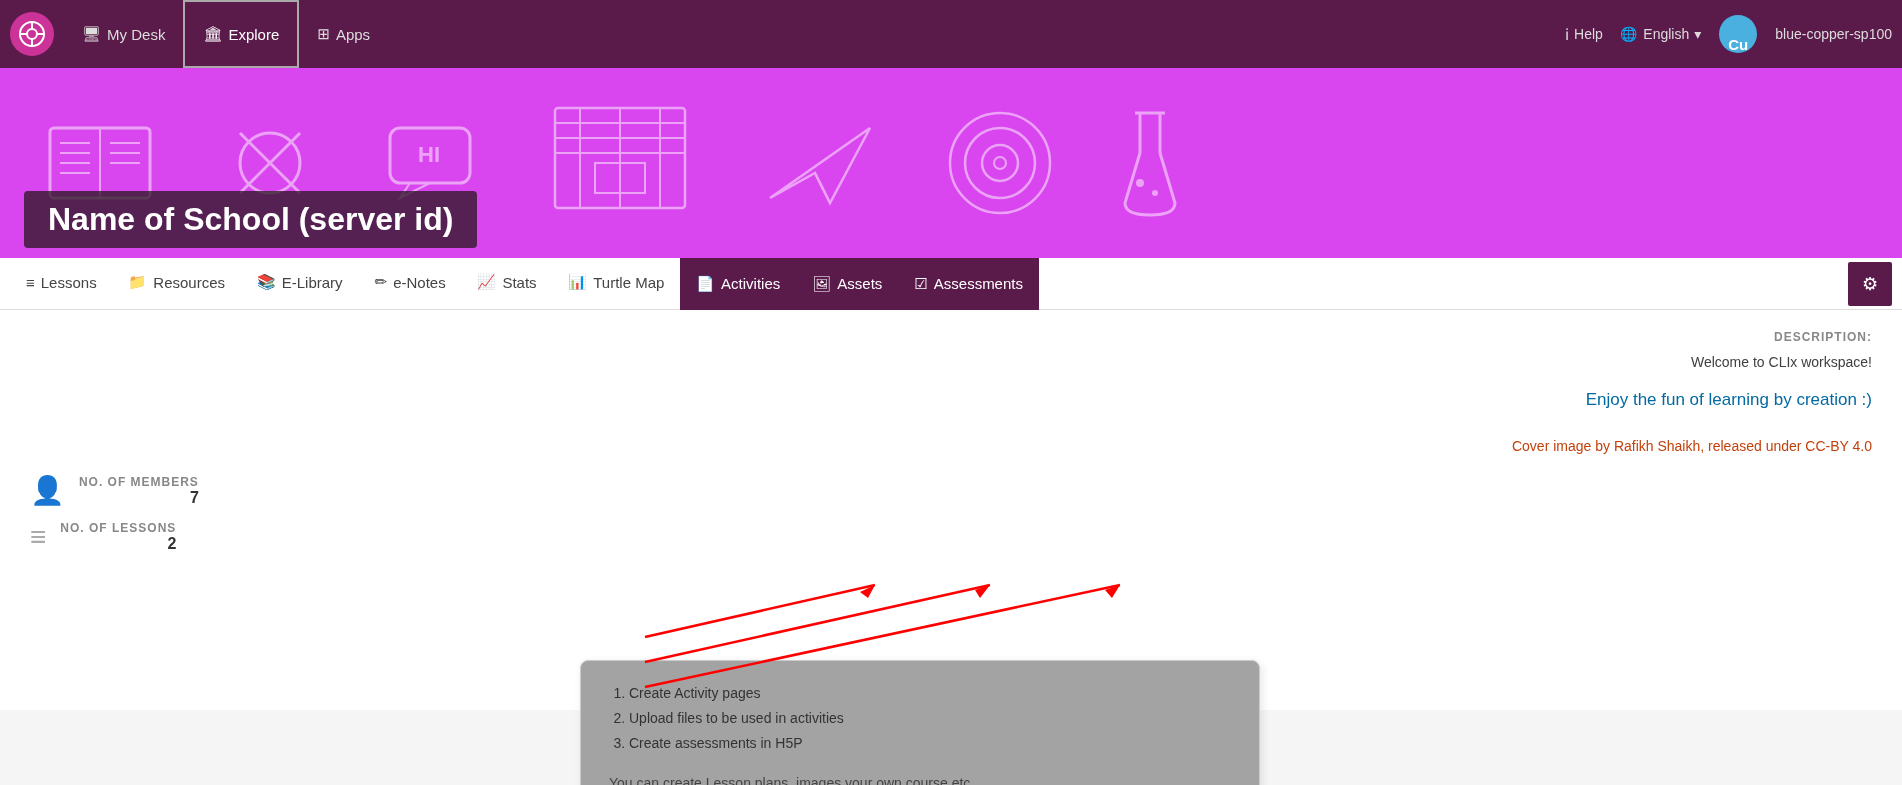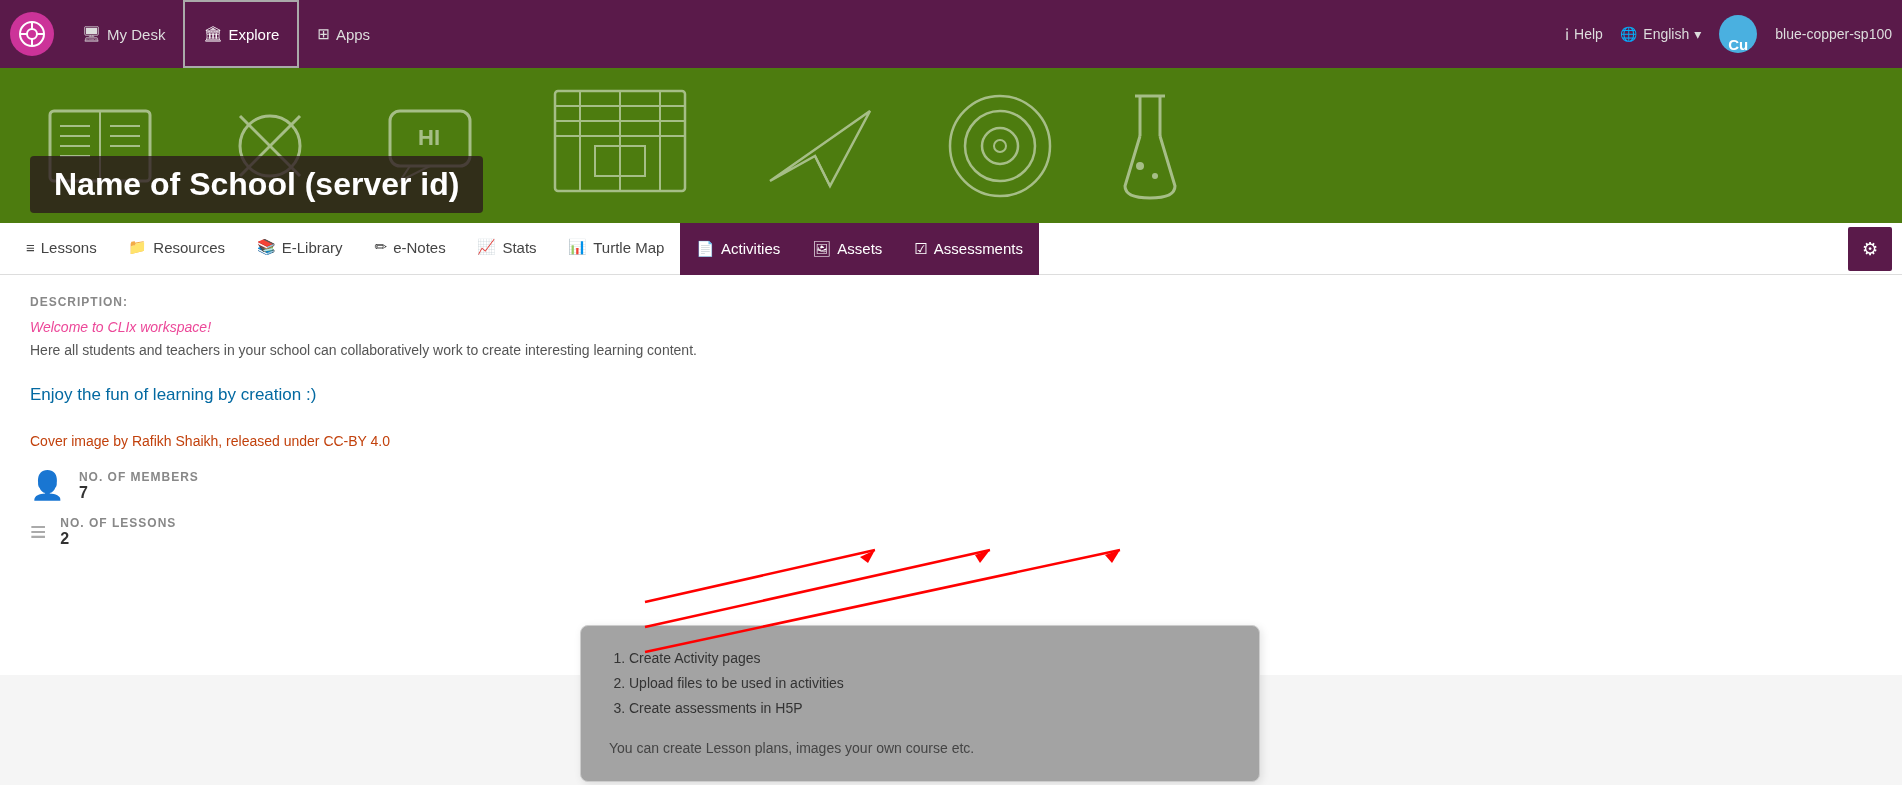--- a/index.html
+++ b/index.html
@@ -66,40 +66,40 @@
     .font-size-controls {
       position: absolute;
       top: 5px; right: 10px;
       color: #aaa; font-size: 12px;
       display: flex; gap: 6px; align-items: center;
     }
     .font-size-controls span { cursor: pointer; }
 
     
     .banner {
-      background: #4d7c0f;
-      height: 155px;
+      background: #d946ef;
+      height: 190px;
       position: relative;
       overflow: hidden;
       display: flex; align-items: flex-end;
       padding-bottom: 10px;
     }
     .banner-overlay {
       position: absolute; top: 0; left: 0; right: 0; bottom: 0;
       display: flex; align-items: center;
     }
     .banner-icons {
       display: flex; align-items: center; width: 100%;
       padding: 0 40px; gap: 60px;
       opacity: 0.5;
     }
     .banner-icon-svg { flex-shrink: 0; }
     .school-title {
       position: absolute;
-      bottom: 10px; left: 30px;
+      bottom: 10px; left: 24px;
       background: rgba(40,20,30,0.75);
       color: #fff;
       font-size: 32px;
       font-weight: bold;
       padding: 10px 24px;
       border-radius: 4px;
     }
 
     
     .tabs-bar {
@@ -131,33 +131,33 @@
       display: flex; align-items: center; justify-content: center;
       cursor: pointer;
       border-radius: 2px;
     }
 
     
     .main-content {
       background: #fff;
       padding: 20px 30px;
       min-height: 400px;
+      text-align: right;
     }
     .description-label {
       color: #888;
       font-size: 12px;
       font-weight: bold;
       letter-spacing: 1px;
       margin-bottom: 10px;
     }
     .welcome-text {
-      color: #ec4899;
+      color: #404040;
       font-size: 14px;
       margin-bottom: 4px;
-      font-style: italic;
     }
     .desc-text {
       color: #555;
       font-size: 14px;
       line-height: 1.6;
       max-width: 1500px;
       margin-bottom: 8px;
     }
     .enjoy-text {
       color: #0369a1;
@@ -380,21 +380,20 @@
   </div>
   <div class="tab-settings">
     <span style="color:#fff;font-size:18px;">⚙</span>
   </div>
 </div>
 
 <div style="position:relative;">
   <div class="main-content">
     <div class="description-label">DESCRIPTION:</div>
     <div class="welcome-text">Welcome to CLIx workspace!</div>
-    <div class="desc-text">Here all students and teachers in your school can collaboratively work to create interesting learning content.</div>
     <br>
     <div class="enjoy-text">Enjoy the fun of learning by creation :)</div>
     <br>
     <div class="cover-text">Cover image by Rafikh Shaikh, released under CC-BY 4.0</div>
 
     <div class="stats-row">
       <div class="stat-item">
         <span class="stat-icon">👤</span>
         <div>
           <div class="stat-label">NO. OF MEMBERS</div>

